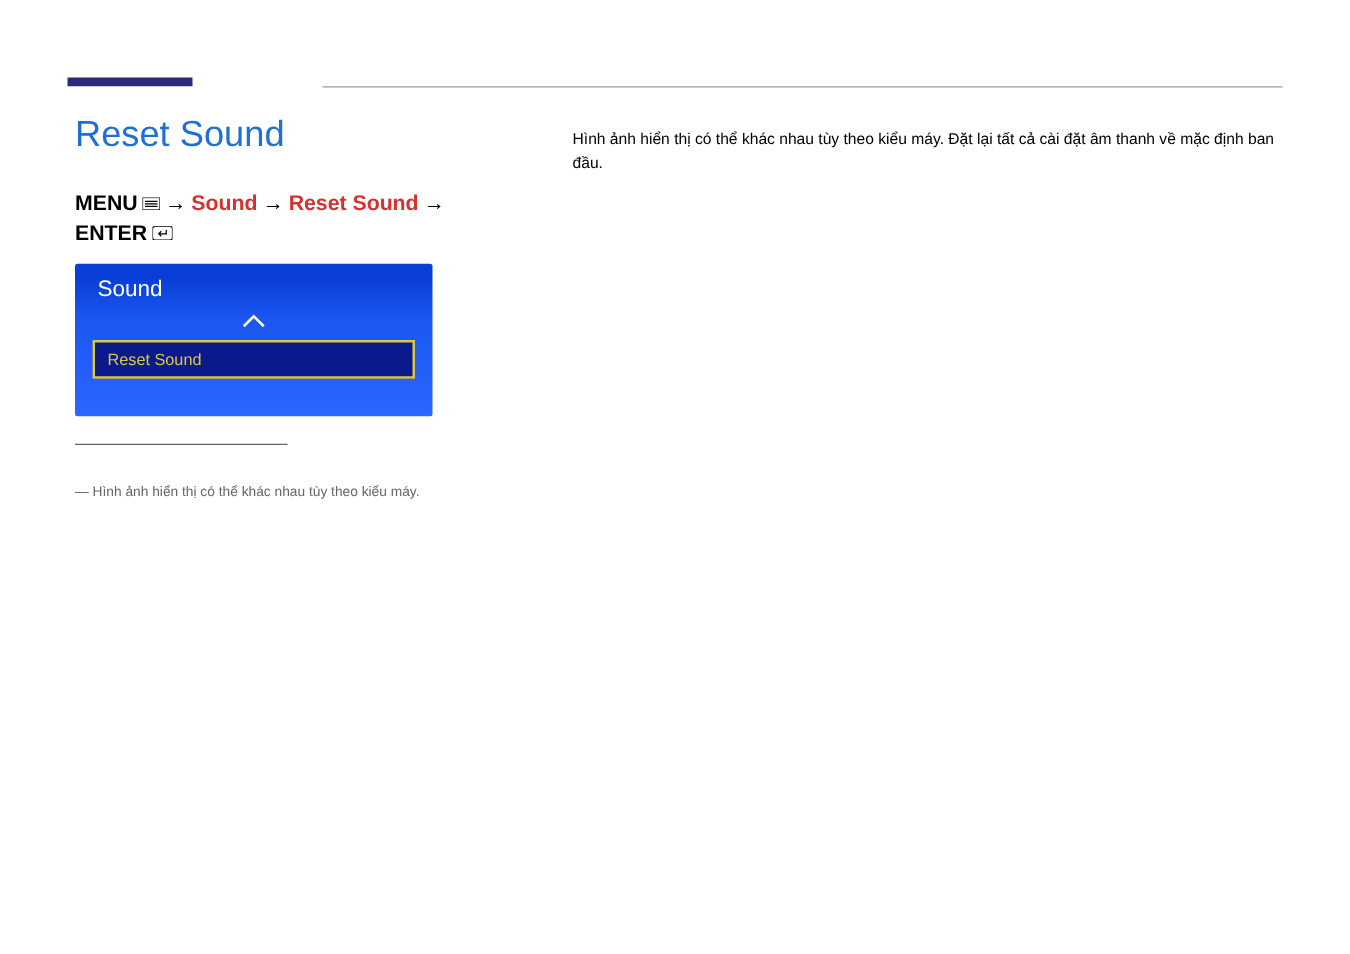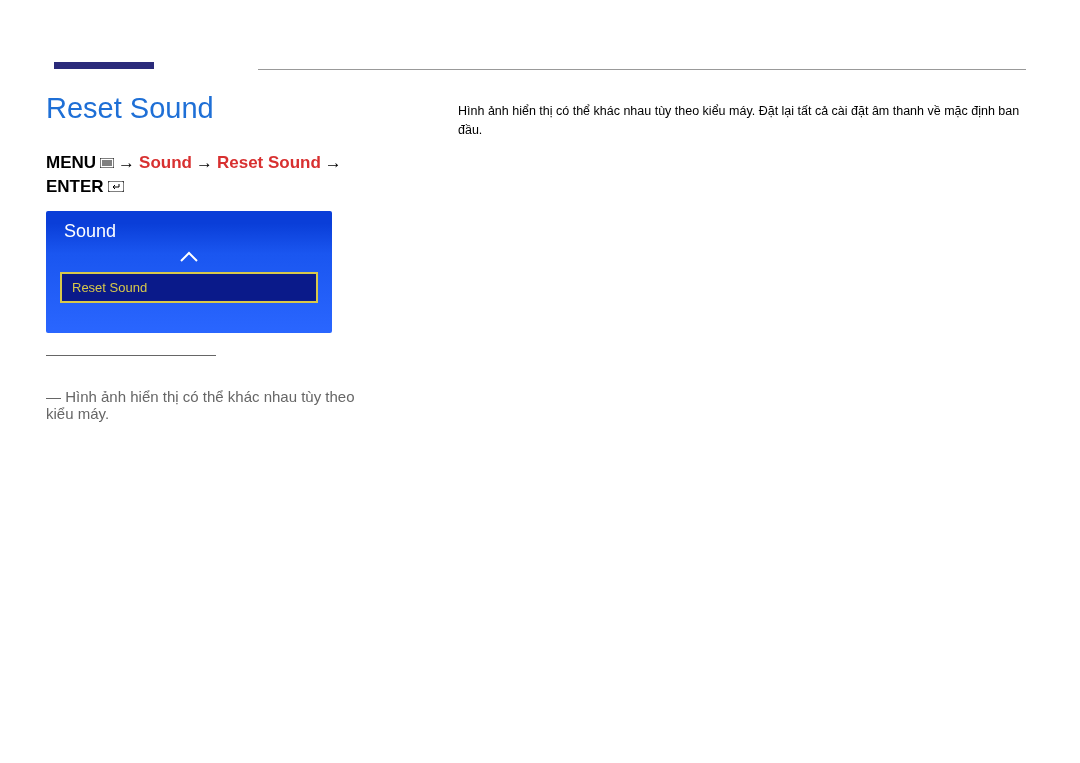--- a/index.html
+++ b/index.html
@@ -22,21 +22,21 @@
   .top-divider {
     position: absolute;
     top: 69px;
     left: 258px;
     right: 54px;
     border-top: 1px solid #999;
   }
   .left-col {
     position: absolute;
     top: 92px;
-    left: 46px;
+    left: 60px;
     width: 320px;
   }
   .page-title {
     font-size: 29px;
     color: #1e6fd6;
     font-weight: 400;
     margin-bottom: 28px;
   }
   .breadcrumb {
     font-size: 17px;
@@ -82,21 +82,21 @@
     color: #d8c84a;
     font-size: 13px;
   }
 
   .footnote-rule {
     border-top: 1px solid #666;
     width: 170px;
     margin-bottom: 10px;
   }
   .footnote {
-    font-size: 15px;
+    font-size: 11px;
     color: #666;
     margin-top: 32px;
   }
 
   .body-text {
     position: absolute;
     top: 102px;
     left: 458px;
     right: 54px;
     font-size: 12.5px;

